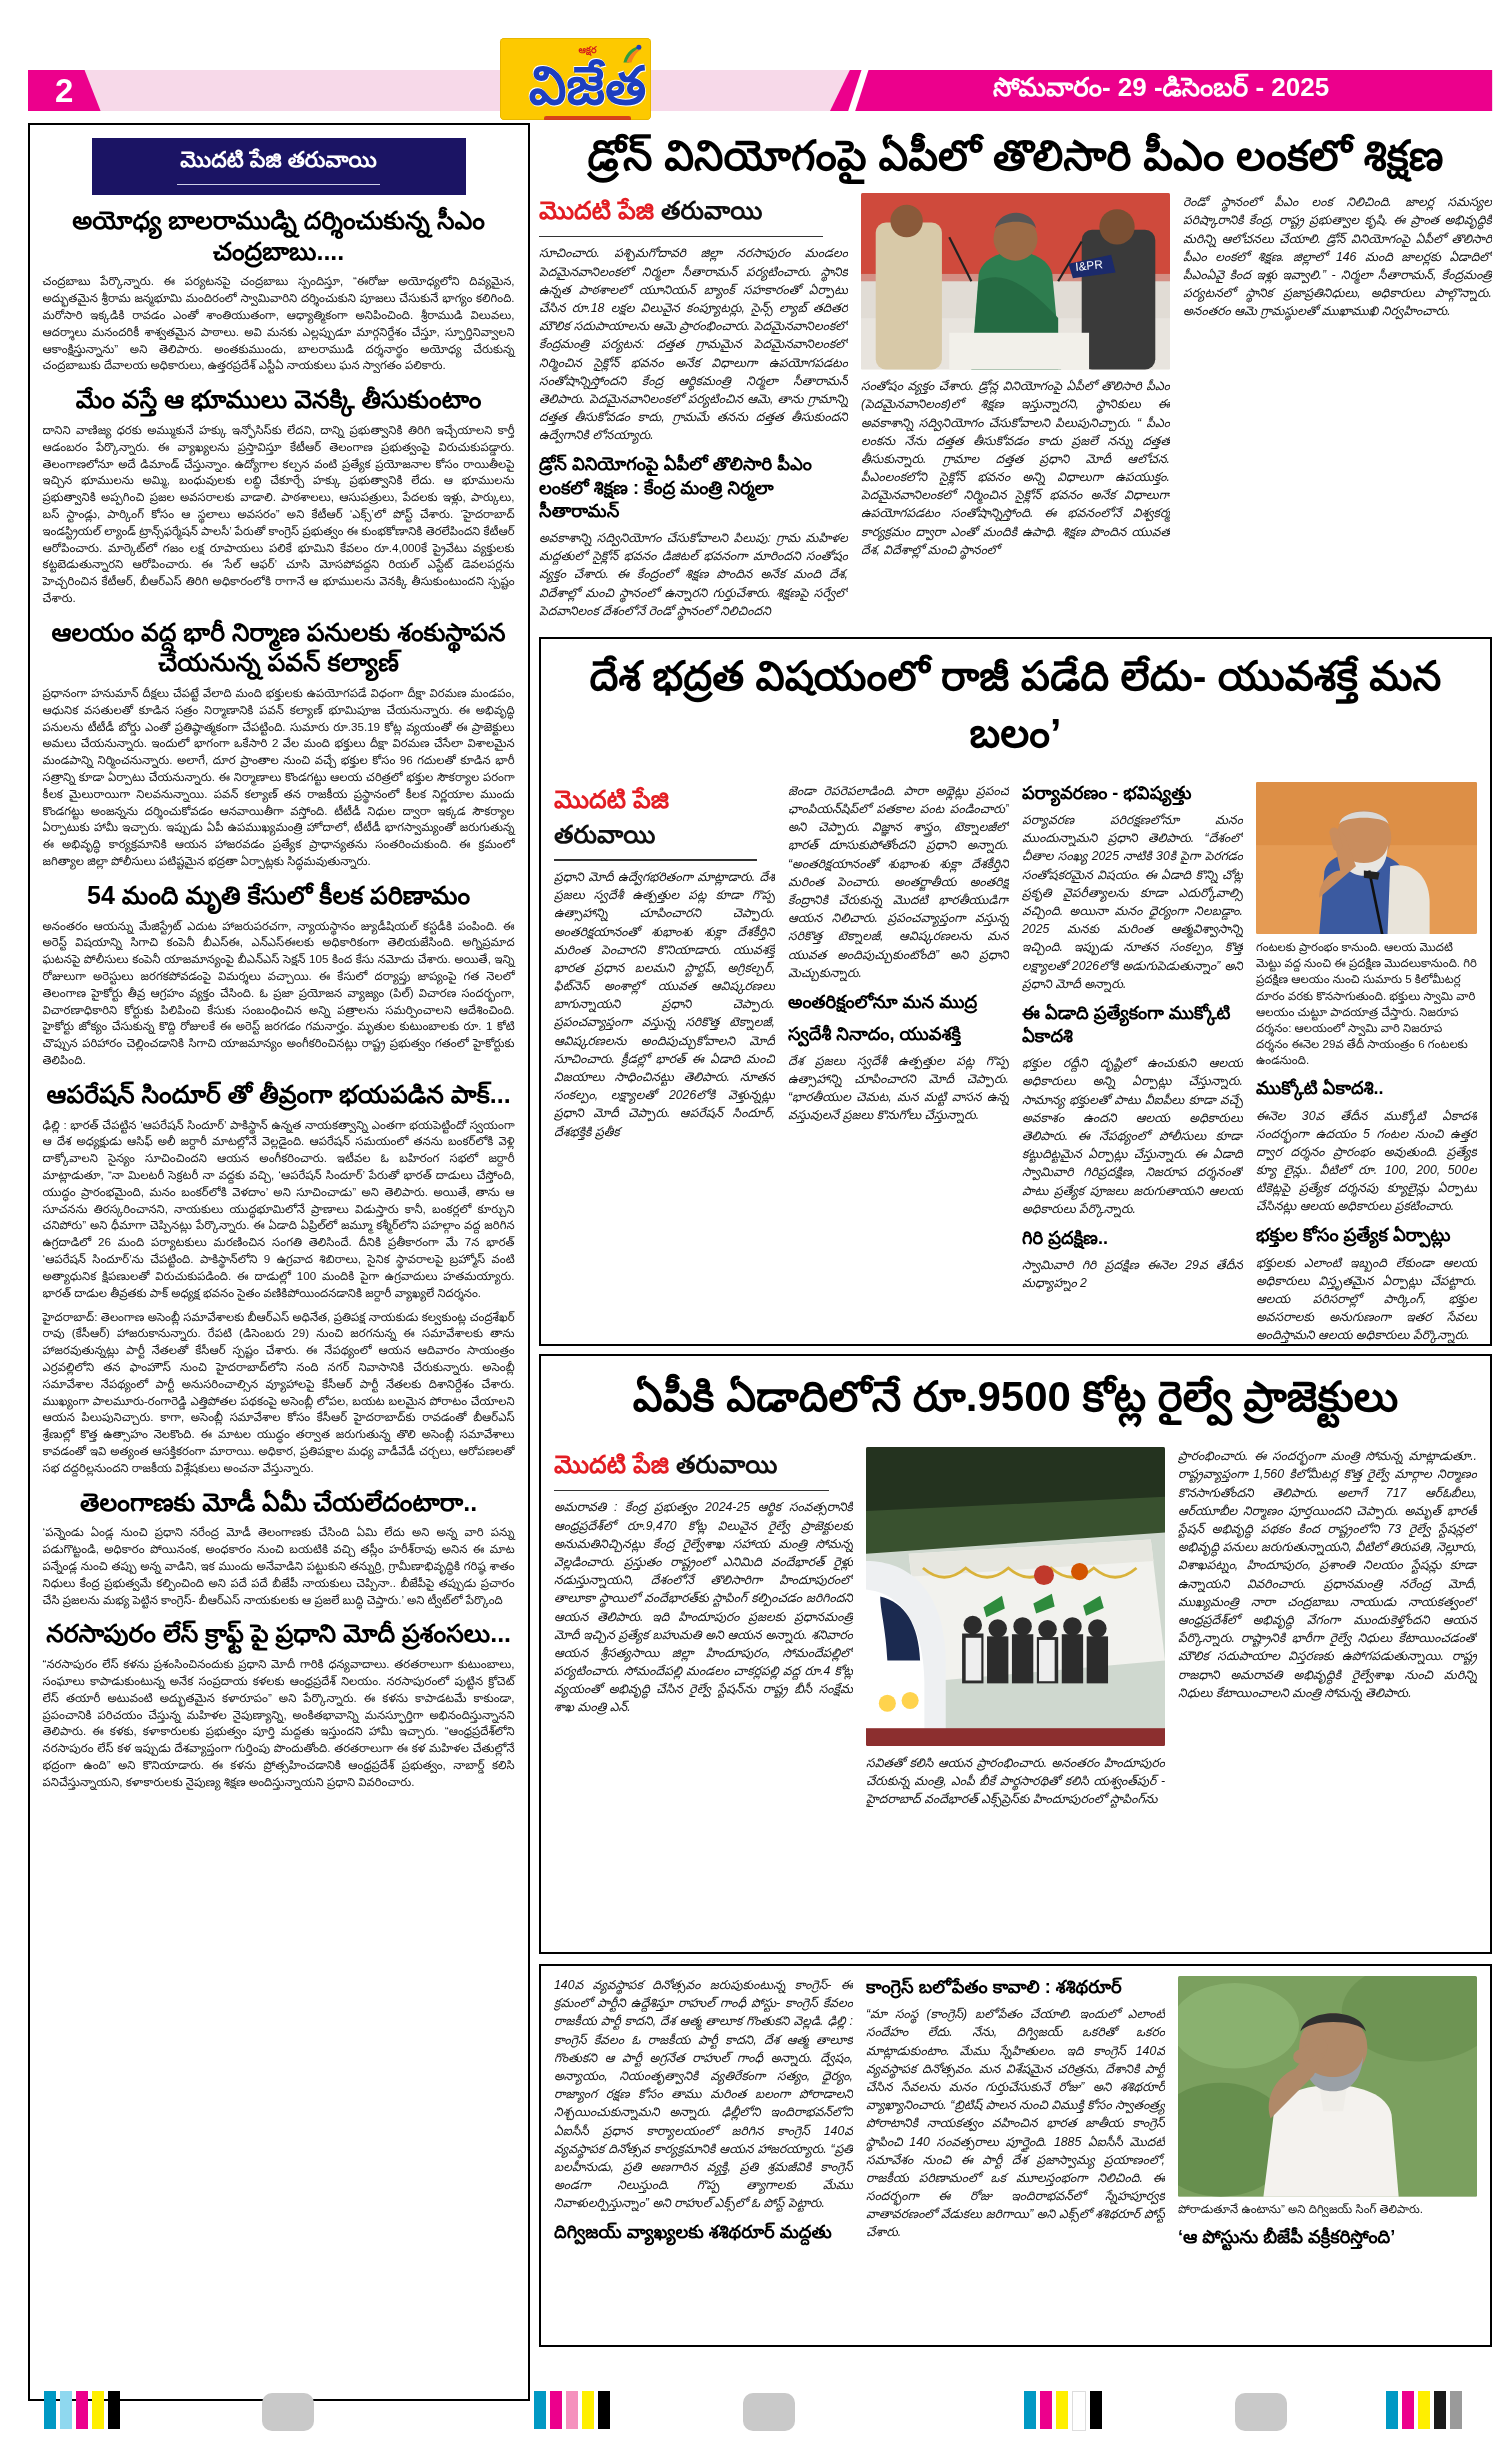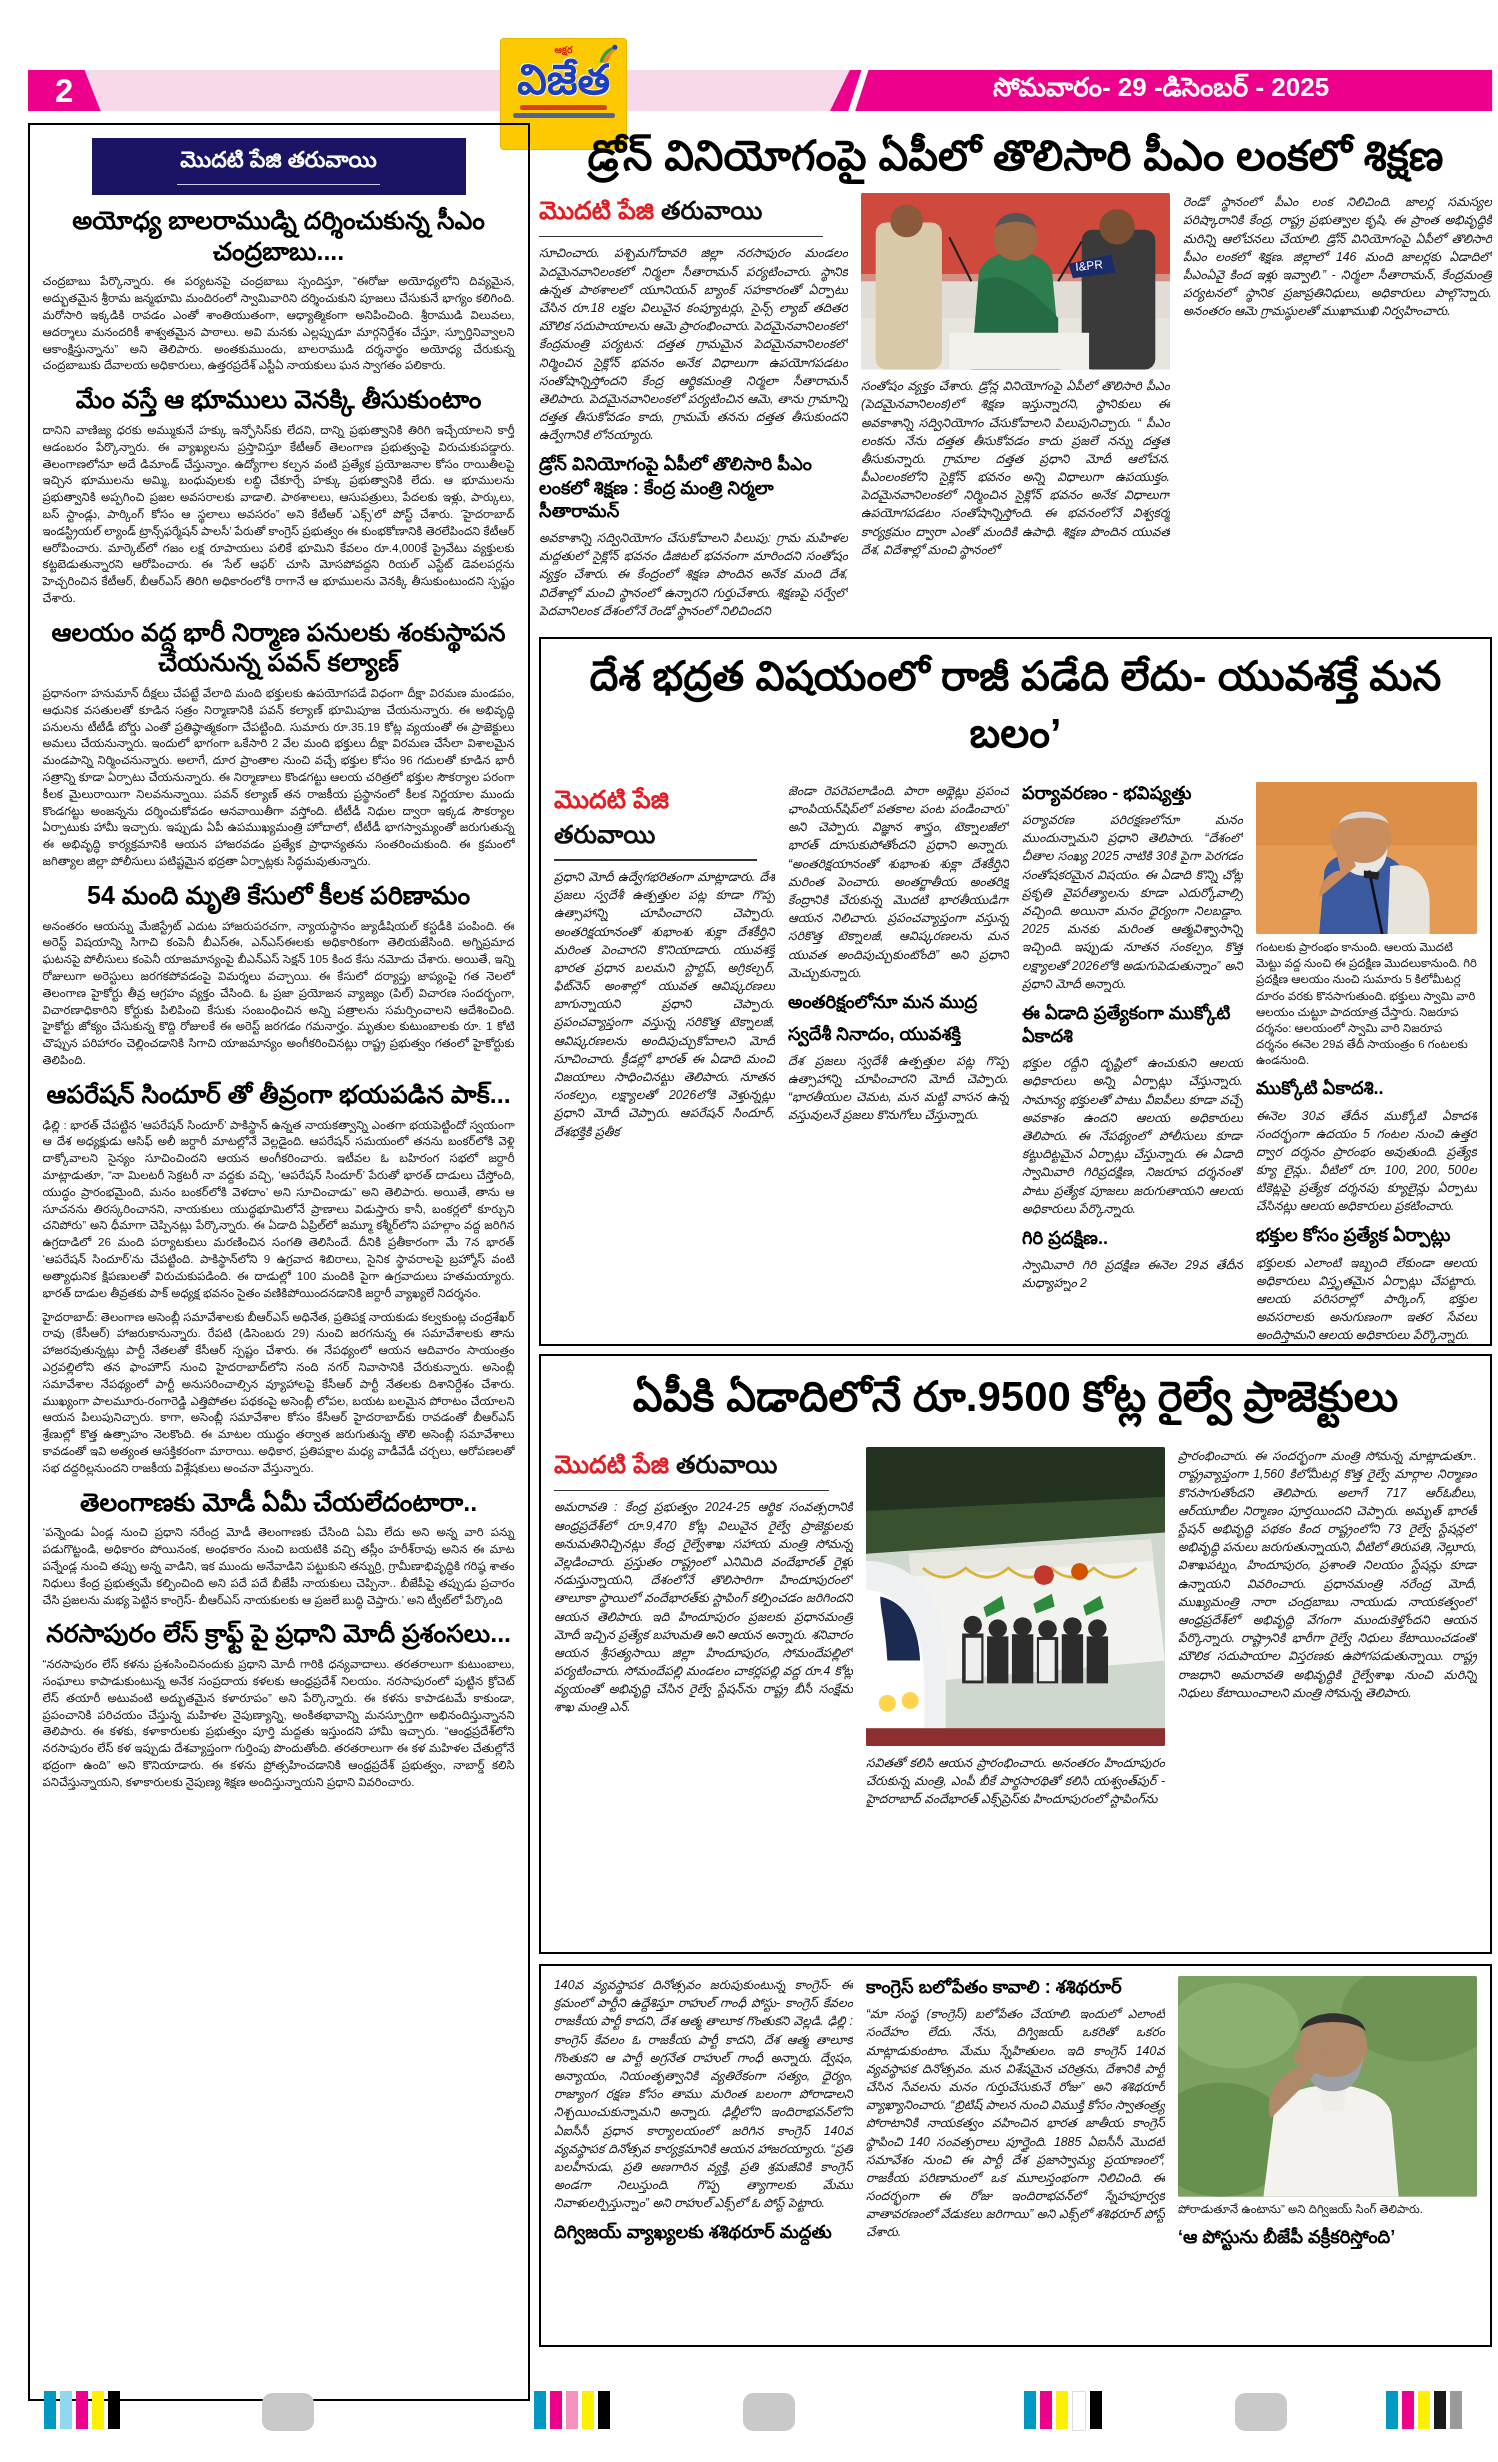--- a/index.html
+++ b/index.html
@@ -7,24 +7,24 @@
         font-family:"Liberation Sans",sans-serif;color:#111;}
   
   .hdr-band{position:absolute;left:27.6px;top:70px;width:1465px;height:41px;background:#f7d9e9;}
   .hdr-left{position:absolute;left:27.6px;top:70px;width:73px;height:41px;background:#ec008c;
             color:#fff;font-size:33px;font-weight:bold;display:flex;align-items:center;justify-content:center;
             clip-path:polygon(0 0,78% 0,100% 100%,0 100%);}
   .hdr-right{position:absolute;left:830px;top:70px;width:662px;height:41px;background:#ec008c;
              color:#fff;font-size:26px;font-weight:bold;display:flex;align-items:center;justify-content:center;
              clip-path:polygon(3% 0,100% 0,100% 100%,0 100%);text-align:center;}
   .hdr-right .slash{position:absolute;left:25px;top:-2.9px;width:7.3px;height:46px;background:#fff;transform:skewX(-18deg);}
-  .logo{position:absolute;left:500px;top:38px;width:127px;height:112px;background:#fdc900;border-radius:4.4px;
-        box-shadow:0 0 0 0.7px #e0b000 inset;text-align:center;overflow:hidden;}
+  .logo{position:absolute;left:500px;top:38px;width:127px;height:82px;background:#fdc900;border-radius:4.4px;
+        box-shadow:0 0 0 0.7px #e0b000 inset;text-align:center;overflow:hidden;padding-left:24px;}
   .logo-tag{margin-top:5.8px;font-size:9.4px;font-weight:bold;color:#d41a1a;}
-  .logo-title{font-size:42px;font-weight:bold;color:#1d3fbf;line-height:1.05;
+  .logo-title{font-size:53px;font-weight:bold;color:#1d3fbf;line-height:1.05;
               text-shadow:0.7px 0.7px 0 #fff,-0.7px -0.7px 0 #fff;}
   .logo-bar1{margin:2.9px auto 0;width:87px;height:5px;background:#c22;opacity:.8;border-radius:2.2px;}
   .logo-bar2{margin:2.9px auto 0;width:102px;height:5px;background:#1d3fbf;opacity:.75;border-radius:2.2px;}
   .peacock{position:absolute;right:7.3px;top:4.4px;}
   
   .leftbox{position:absolute;left:27.6px;top:123px;width:502px;height:2278px;border:2.9px solid #000;
            box-sizing:border-box;padding:11.6px 13px;overflow:hidden;}
   .navybox{width:78%;margin:1.5px auto 10px;background:#1b1464;color:#fff;text-align:center;
            font-size:22px;font-weight:bold;padding:8.7px 2.9px 10px;}
   .navybox .rule{width:55%;height:1.5px;background:#cfcfe8;margin:5.8px auto 0;}

